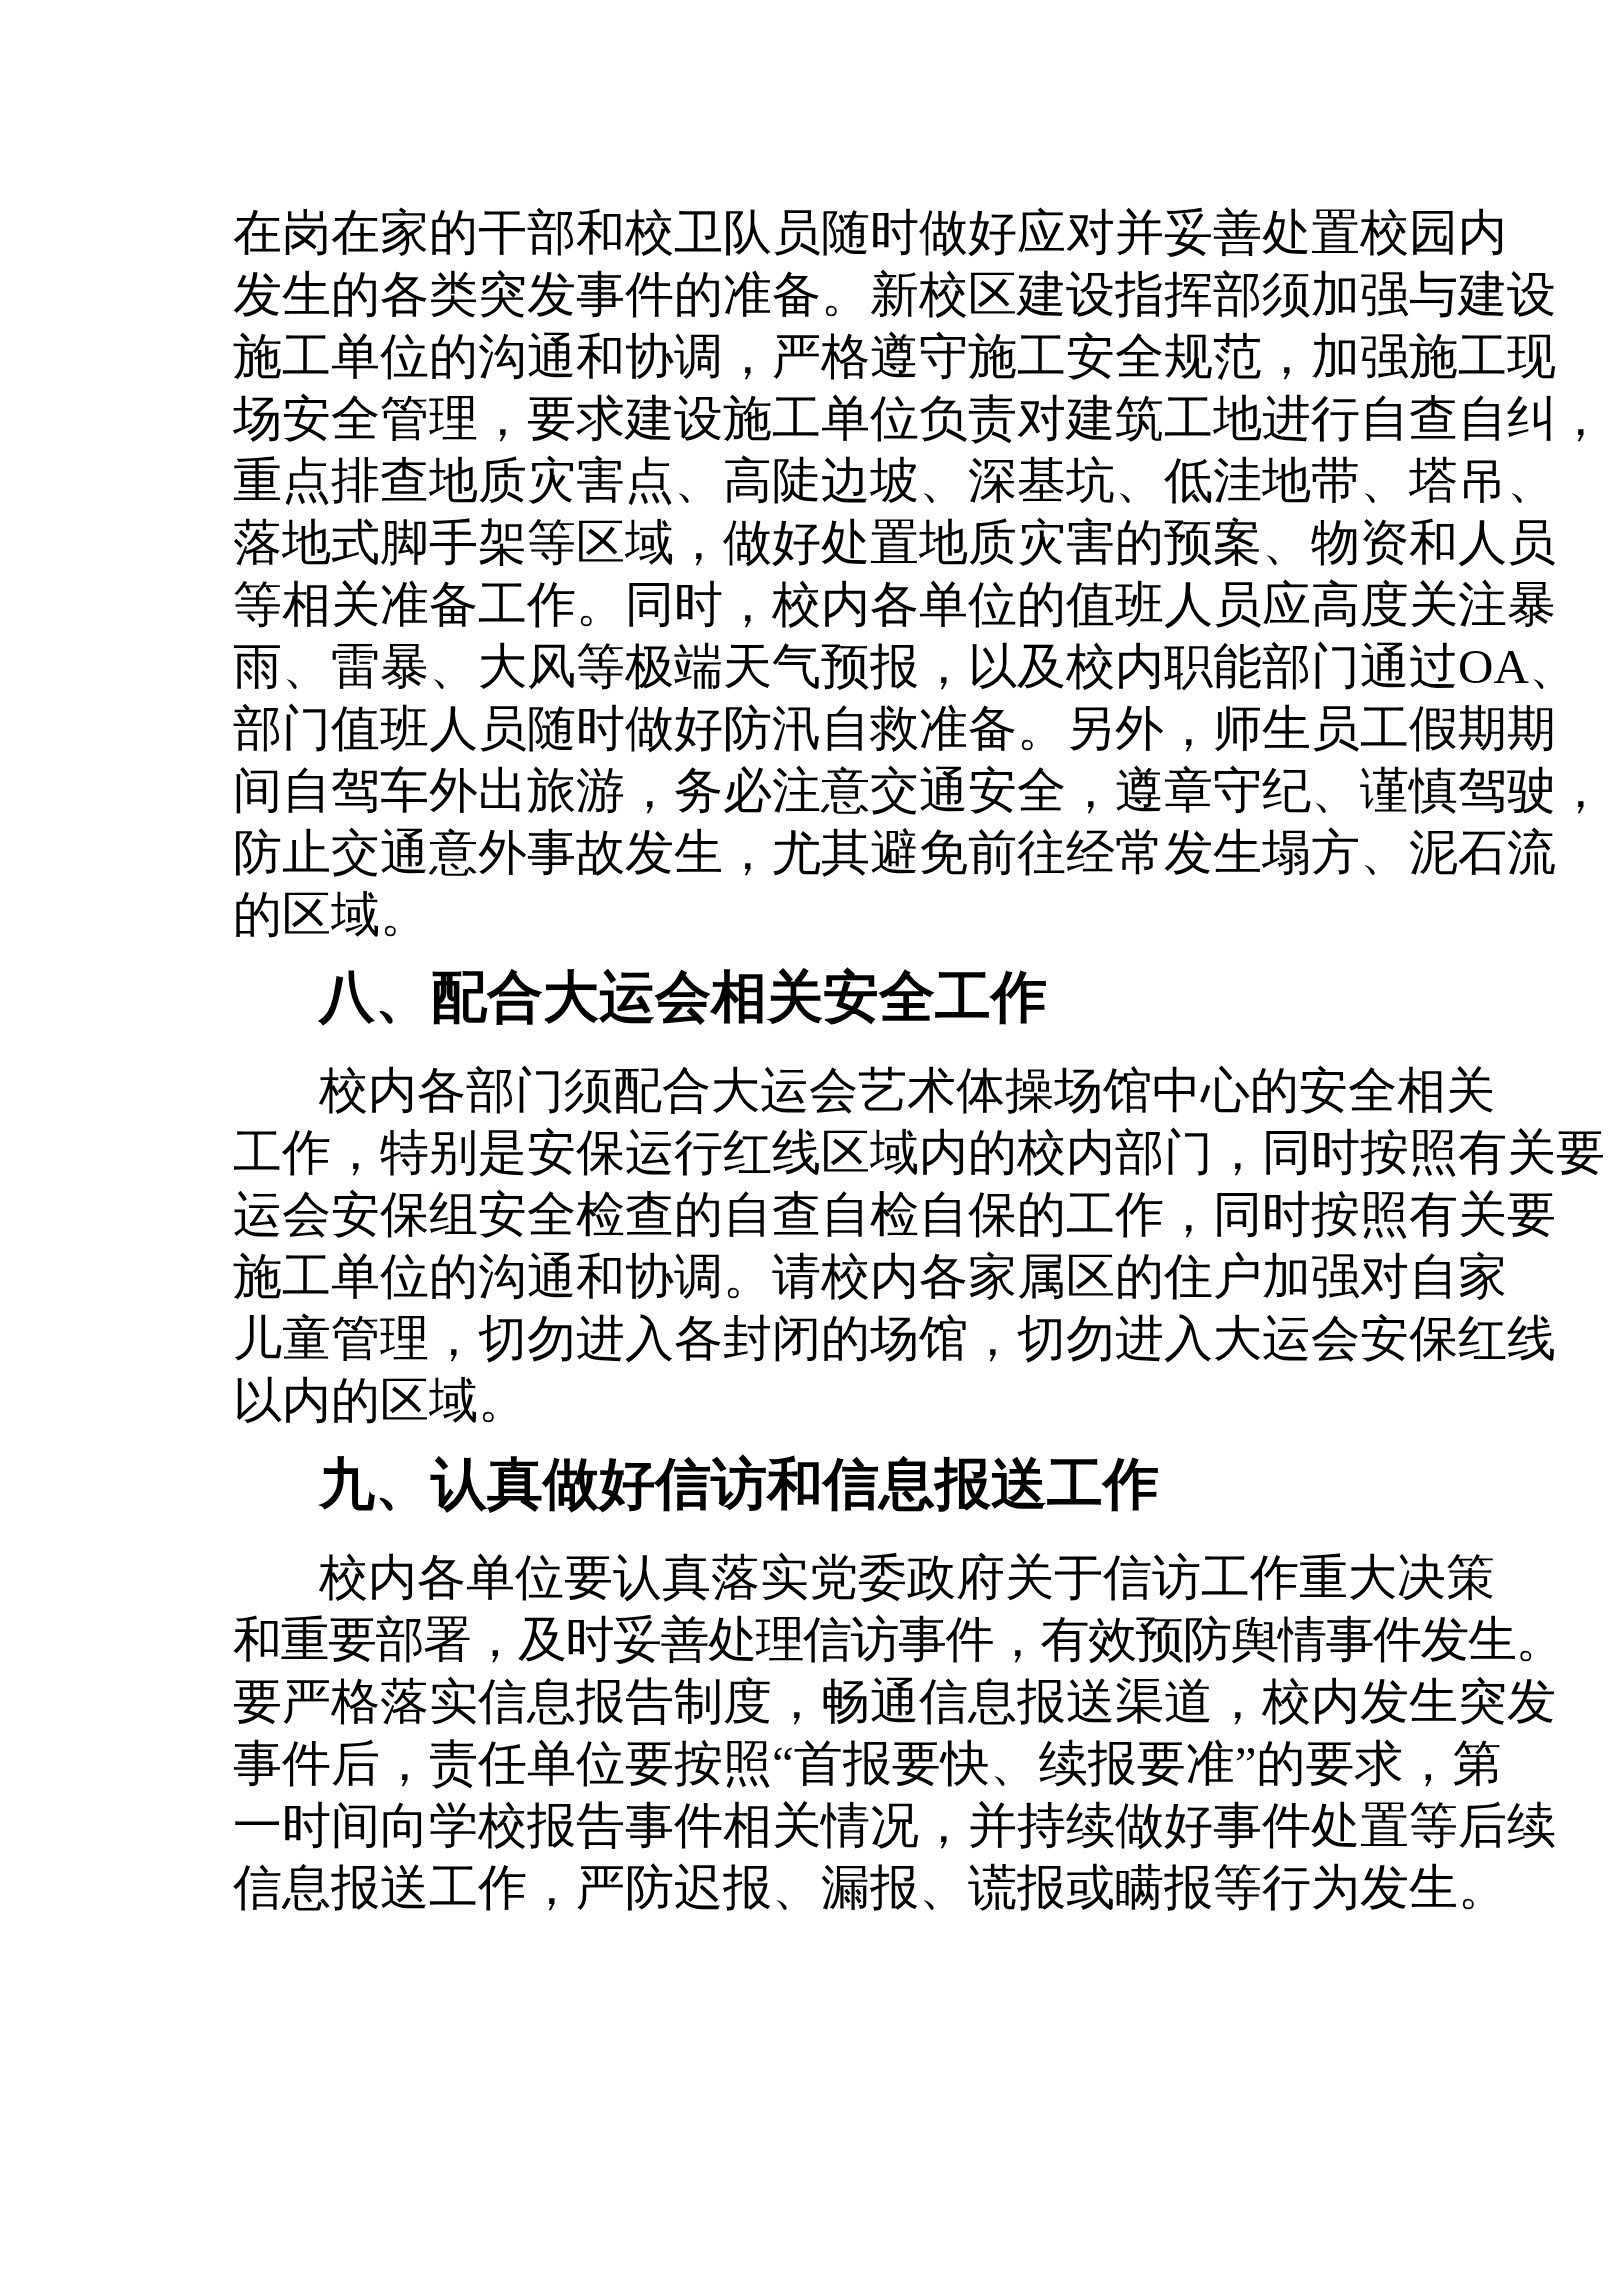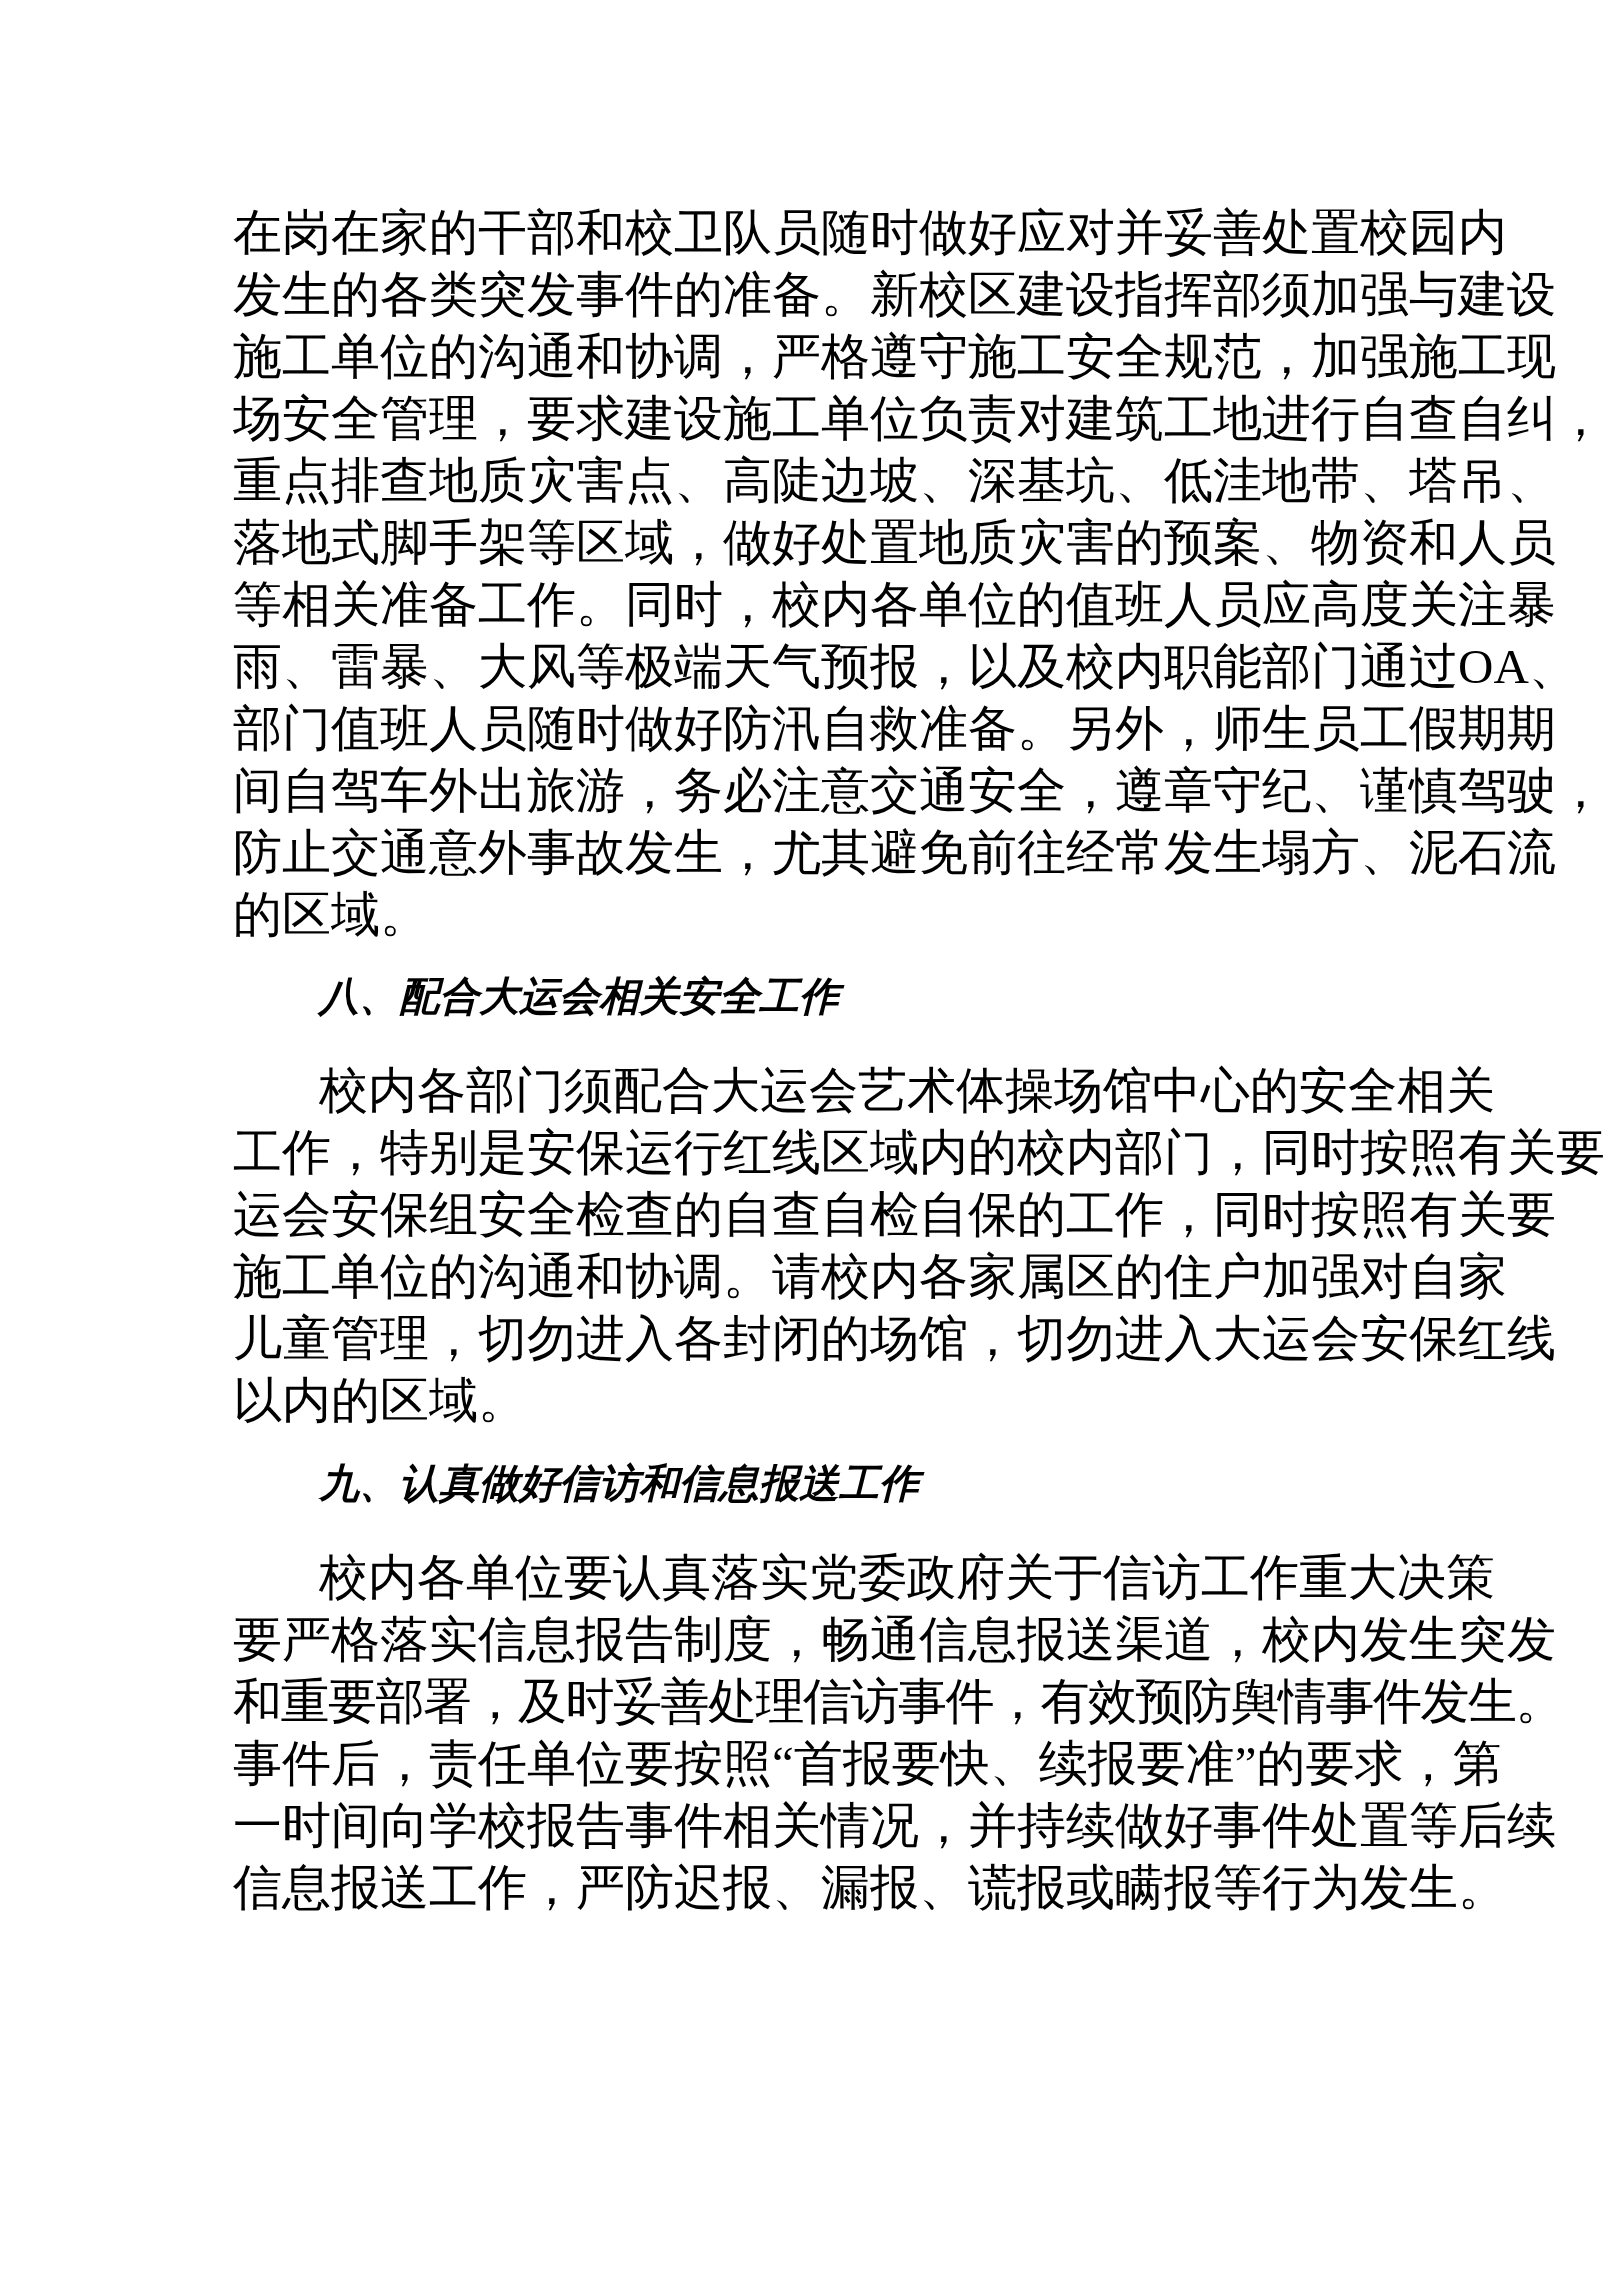--- a/index.html
+++ b/index.html
@@ -28,26 +28,25 @@
   .line.pend {
     text-align-last: left;
   }
   .line.indent {
     text-indent: 86px;
   }
   .line.tight {
     letter-spacing: -1.5px;
   }
   .heading {
-    font-size: 40px;
+    font-size: 56px;
     line-height: 62px;
     font-weight: 700;
     text-indent: 86px;
     margin: 20.4px 0 32px 0;
-    font-style: italic;
   }
 </style>
 </head>
 <body>
 
 <div class="page">
   <div class="content">
 
     <div>
       <div class="line">在岗在家的干部和校卫队员随时做好应对并妥善处置校园内</div>
@@ -72,22 +71,22 @@
       <div class="line">运会安保组安全检查的自查自检自保的工作，同时按照有关要</div>
       <div class="line">施工单位的沟通和协调。请校内各家属区的住户加强对自家</div>
       <div class="line">儿童管理，切勿进入各封闭的场馆，切勿进入大运会安保红线</div>
       <div class="line pend">以内的区域。</div>
     </div>
 
     <div class="heading">九、认真做好信访和信息报送工作</div>
 
     <div>
       <div class="line indent">校内各单位要认真落实党委政府关于信访工作重大决策</div>
+      <div class="line tight">和重要部署，及时妥善处理信访事件，有效预防舆情事件发生。</div>
       <div class="line">要严格落实信息报告制度，畅通信息报送渠道，校内发生突发</div>
-      <div class="line tight">和重要部署，及时妥善处理信访事件，有效预防舆情事件发生。</div>
       <div class="line">事件后，责任单位要按照“首报要快、续报要准”的要求，第</div>
       <div class="line">一时间向学校报告事件相关情况，并持续做好事件处置等后续</div>
       <div class="line pend">信息报送工作，严防迟报、漏报、谎报或瞒报等行为发生。</div>
     </div>
 
   </div>
 </div>
 
 
 </body></html>

